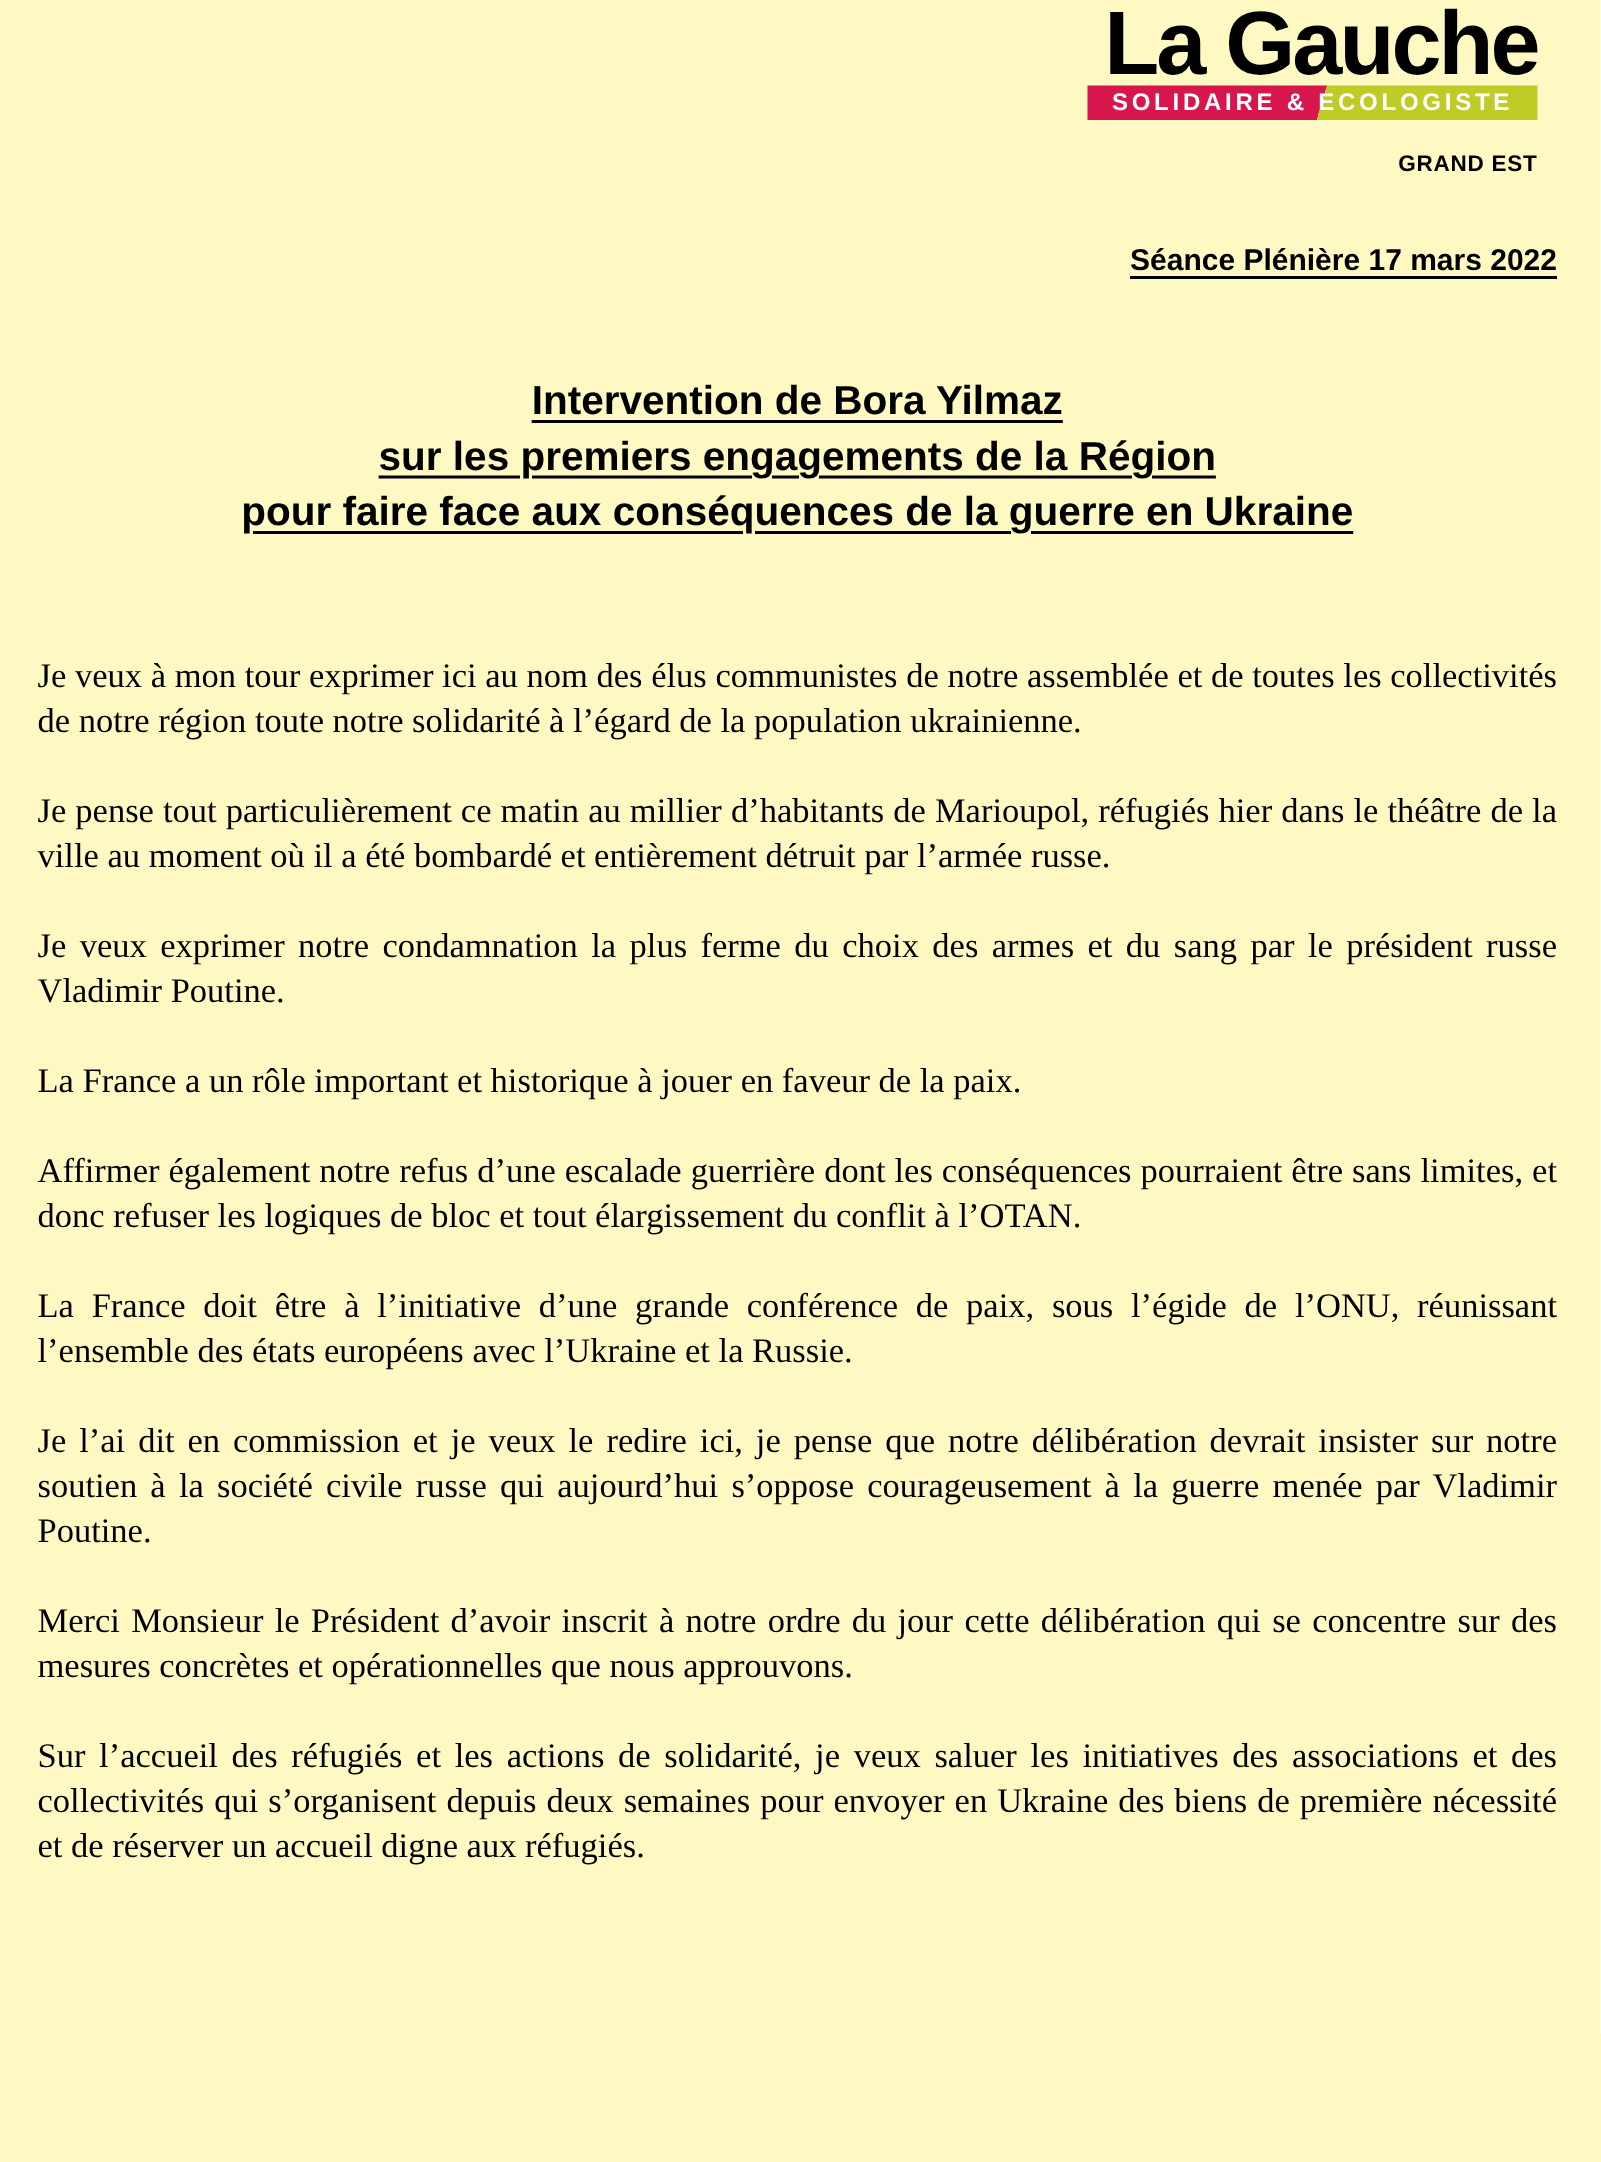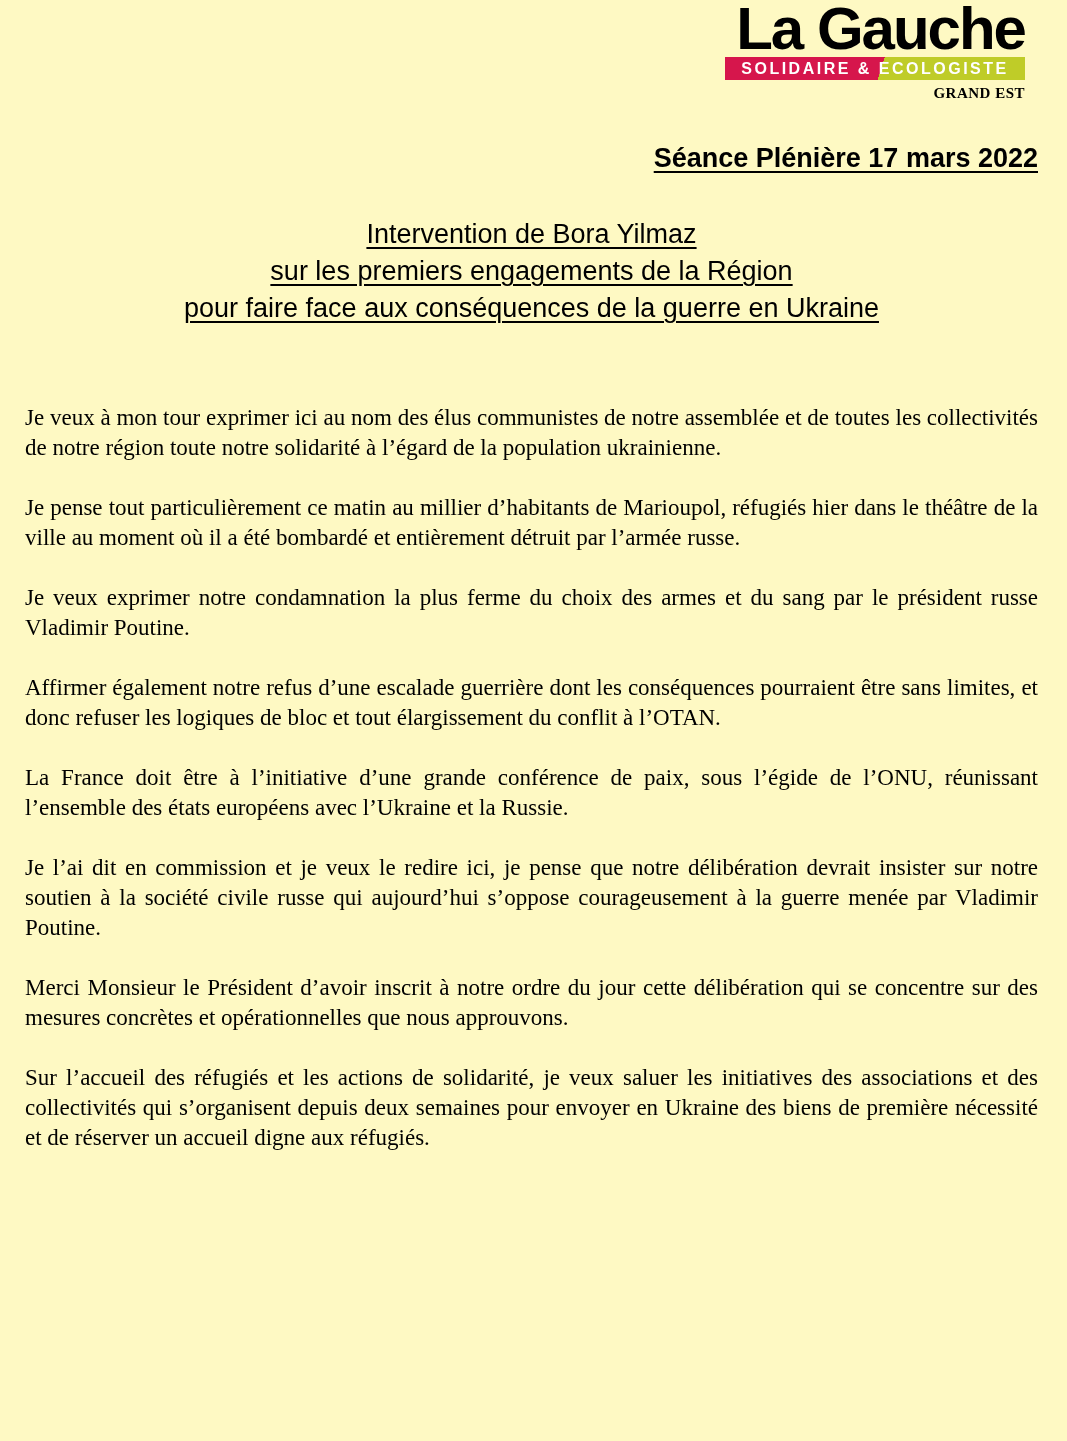--- a/index.html
+++ b/index.html
@@ -43,46 +43,46 @@
     color: #ffffff;
     font-family: "Liberation Sans", sans-serif;
     font-weight: 700;
     font-size: 16px;
     letter-spacing: 2.5px;
     white-space: nowrap;
     
     background: linear-gradient(107deg, var(--banner-red, #d6164c) 0 52%, var(--banner-green, #bfcc28) 52% 100%);
   }
   .logo-region {
-    font-family: Liberation Serif, serif;
+    font-family: Liberation Sans, sans-serif;
     font-weight: 700;
     font-size: 15px;
     letter-spacing: 0.5px;
-    margin-top: 5px;
+    margin-top: 21px;
   }
   
   .session-line {
     margin-top: 40px;
     text-align: right;
     font-family: "Liberation Sans", sans-serif;
     font-weight: 700;
-    font-size: 27px;
+    font-size: 20px;
     line-height: 33px;
   }
   .session-line span,
   .doc-title div span {
     text-decoration: underline;
     text-decoration-thickness: 2px;
     text-underline-offset: 4px;
   }
   .doc-title {
-    margin-top: 41px;
+    margin-top: 58px;
     text-align: center;
     font-family: "Liberation Sans", sans-serif;
-    font-weight: 400;
+    font-weight: 700;
     font-size: 27px;
     line-height: 37px;
   }
   
   .speech-body {
     margin-top: 76px;
     font-size: 23px;
     line-height: 30px;
   }
   .speech-body p {
@@ -117,20 +117,21 @@
     </div>
     <div>
       <span>pour faire face aux conséquences de la guerre en Ukraine</span>
     </div>
   </div>
 
   <main class="speech-body">
     <p>Je veux à mon tour exprimer ici au nom des élus communistes de notre assemblée et de toutes les collectivités de notre région toute notre solidarité à l’égard de la population ukrainienne.</p>
     <p>Je pense tout particulièrement ce matin au millier d’habitants de Marioupol, réfugiés hier dans le théâtre de la ville au moment où il a été bombardé et entièrement détruit par l’armée russe.</p>
     <p>Je veux exprimer notre condamnation la plus ferme du choix des armes et du sang par le président russe Vladimir Poutine.</p>
+    <p>La France a un rôle important et historique à jouer en faveur de la paix.</p>
     <p>Affirmer également notre refus d’une escalade guerrière dont les conséquences pourraient être sans limites, et donc refuser les logiques de bloc et tout élargissement du conflit à l’OTAN.</p>
     <p>La France doit être à l’initiative d’une grande conférence de paix, sous l’égide de l’ONU, réunissant l’ensemble des états européens avec l’Ukraine et la Russie.</p>
     <p>Je l’ai dit en commission et je veux le redire ici, je pense que notre délibération devrait insister sur notre soutien à la société civile russe qui aujourd’hui s’oppose courageusement à la guerre menée par Vladimir Poutine.</p>
     <p>Merci Monsieur le Président d’avoir inscrit à notre ordre du jour cette délibération qui se concentre sur des mesures concrètes et opérationnelles que nous approuvons.</p>
     <p>Sur l’accueil des réfugiés et les actions de solidarité, je veux saluer les initiatives des associations et des collectivités qui s’organisent depuis deux semaines pour envoyer en Ukraine des biens de première nécessité et de réserver un accueil digne aux réfugiés.</p>
   </main>
 
 </div>
 
 </body></html>

